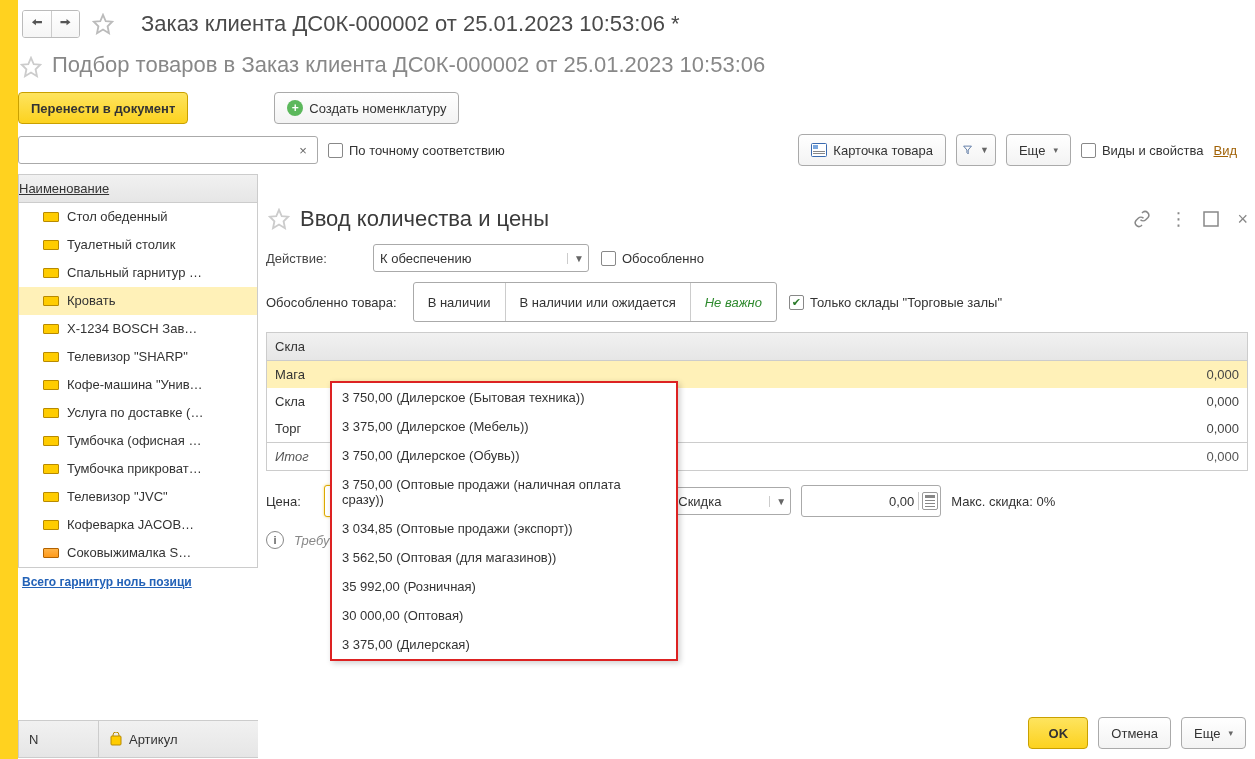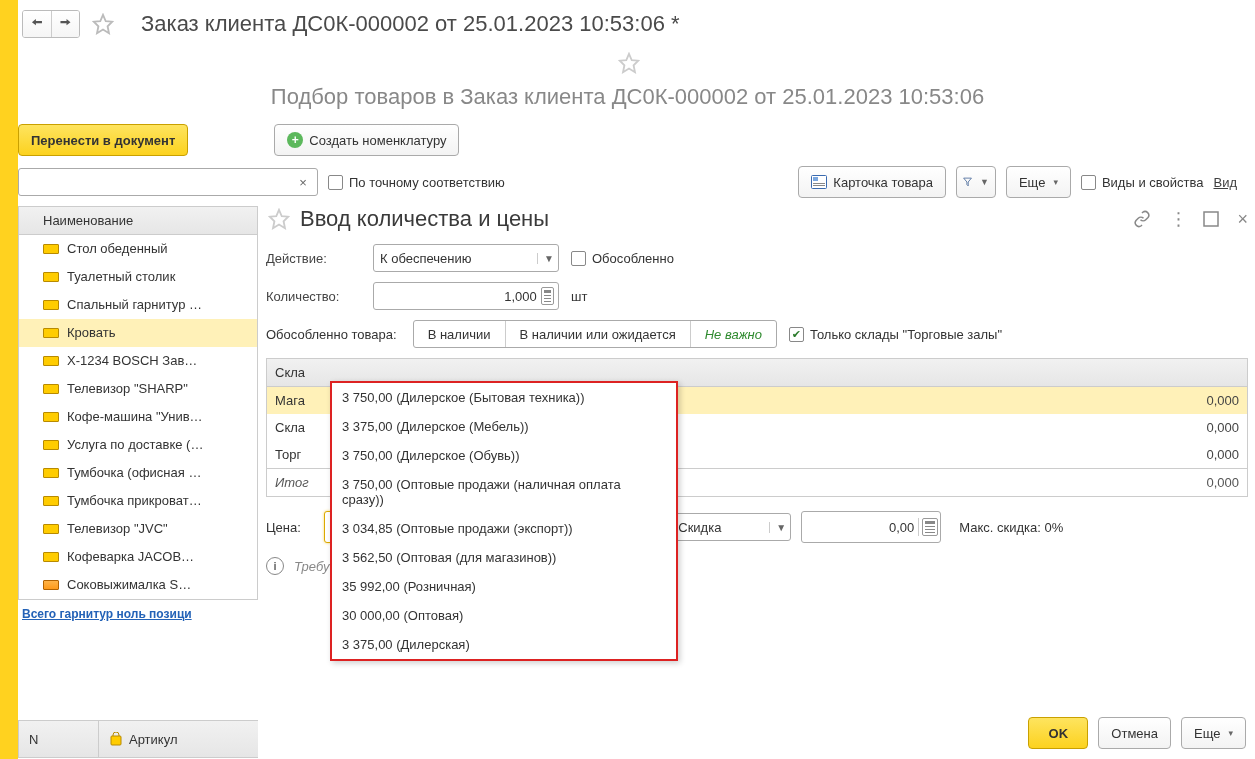--- a/index.html
+++ b/index.html
@@ -9,71 +9,71 @@
 
 .titlebar { display: flex; align-items: center; padding: 10px 0 14px 22px; gap: 8px; }
 .nav-btns { display: flex; border: 1px solid #bbb; border-radius: 3px; overflow: hidden; }
 .nav-btn { width: 28px; height: 26px; background: linear-gradient(#fff,#f5f5f5); display: flex; align-items: center; justify-content: center; cursor: pointer; font-size: 14px; color: #555; }
 .nav-btn + .nav-btn { border-left: 1px solid #ccc; }
 .star { width: 22px; height: 22px; color: #bbb; cursor: pointer; margin-left: 4px; }
 .title-text { font-size: 22px; color: #4a4a4a; margin-left: 19px; }
 
 .panel { position: relative; padding: 0 18px; }
 
-.subbar { display: flex; align-items: center; gap: 10px; flex-direction: column; }
+.subbar { display: flex; align-items: flex-end; gap: 10px; }
 .sub-star { width: 22px; height: 22px; color: #ccc; margin-left: 2px; }
 .sub-title { font-size: 22px; color: #888; }
 
 .action-row { display: flex; align-items: center; gap: 12px; margin: 14px 0 10px 0; }
 .btn { display: inline-flex; align-items: center; justify-content: center; height: 32px; padding: 0 12px; border: 1px solid #aaa; border-radius: 4px; background: linear-gradient(#fff,#f3f3f3); cursor: pointer; gap: 6px; }
 .btn-yellow { background: linear-gradient(#fee45f,#fcd21f); border-color: #c9a000; font-weight: 600; }
 .plus-circle { width: 16px; height: 16px; border-radius: 50%; background: #5cb85c; color: #fff; font-size: 12px; display: inline-flex; align-items: center; justify-content: center; font-weight: bold; }
 
 .filter-row { display: flex; align-items: center; gap: 10px; margin-bottom: 8px; }
 .text-input { height: 28px; border: 1px solid #aaa; border-radius: 3px; padding: 0 4px; background: #fff; display: flex; align-items: center; }
 .search-box { width: 300px; }
 .search-box input { border: none; outline: none; flex: 1; font-size: 13px; }
 .clear-x { width: 20px; text-align: center; color: #666; cursor: pointer; }
 .chk { display: inline-flex; align-items: center; gap: 6px; cursor: pointer; }
 .chkbox { width: 15px; height: 15px; border: 1px solid #888; border-radius: 2px; background: #fff; display: inline-flex; align-items: center; justify-content: center; }
 .chkbox.checked::after { content: "✔"; font-size: 11px; color: #2a7a2a; }
 .flex-spacer { flex: 1; }
 .card-icon { width: 16px; height: 14px; display: inline-flex; align-items: center; justify-content: center; }
 .filter-icon { width: 14px; height: 14px; }
 .menu-caret { font-size: 9px; color: #666; margin-left: 2px; }
-.link { color: #404040; text-decoration: underline; cursor: pointer; }
+.link { color: #a16207; text-decoration: underline; cursor: pointer; }
 
 .tree { border: 1px solid #ccc; width: 240px; }
-.tree-header { background: linear-gradient(#f1f1f1,#e6e6e6); padding: 6px 24px; border-bottom: 1px solid #ccc; }
+.tree-header { background: linear-gradient(#f1f1f1,#e6e6e6); padding: 6px 0; border-bottom: 1px solid #ccc; text-decoration: underline; }
 .tree-row { display: flex; align-items: center; padding: 6px 8px 6px 24px; gap: 8px; cursor: default; border-bottom: 1px solid transparent; white-space: nowrap; overflow: hidden; text-overflow: ellipsis; text-align: right; }
 .tree-row.selected { background: #fff1b8; }
 .tree-icon { width: 16px; height: 10px; background: #ffcc00; border: 1px solid #b88a00; border-radius: 1px; flex-shrink: 0; }
 .tree-icon.orange { background: linear-gradient(#ffb347,#ff9a1a); border-color: #b26200; }
 .tree-footer { padding: 7px 4px; font-size: 12px; }
 .tree-linkblue { color: #2362b7; text-decoration: underline; font-weight: 600; }
 
 .inner-window { position: absolute; left: 258px; top: 200px; width: 998px; height: 559px; background: #fff; }
 
 .iw-title-row { display: flex; align-items: center; padding: 6px 8px 12px 8px; gap: 10px; }
 .iw-title { font-size: 22px; color: #3a3a3a; }
 .iw-tools { margin-left: auto; display: flex; gap: 18px; color: #888; align-items: center; }
 .iw-tools span { cursor: pointer; }
 
 .iw-body { padding: 0 8px; }
 .form-row { display: flex; align-items: center; gap: 12px; margin-bottom: 10px; }
 .form-label { width: 95px; color: #444; }
 .select-box { height: 28px; border: 1px solid #aaa; border-radius: 3px; background: #fff; display: flex; align-items: center; padding: 0 4px 0 6px; }
 .select-box .caret { border-left: 1px solid #ccc; padding-left: 6px; margin-left: auto; color: #666; font-size: 10px; }
-.w200 { width: 186px; }
+.w200 { width: 216px; }
 .qty-input { width: 200px; text-align: right; padding-right: 4px; }
 .calc-icon { width: 16px; height: 18px; border: 1px solid #999; border-radius: 2px; background:#fff; display: inline-flex; align-items: center; justify-content: center; font-size: 9px; position: relative; }
 .calc-icon::before { content:""; position:absolute; top:2px; left:2px; right:2px; height:3px; background:#888; }
 .calc-icon::after { content:""; position:absolute; bottom:2px; left:2px; right:2px; top:7px; background: linear-gradient(#888 0 1px, transparent 1px 3px,#888 3px 4px,transparent 4px 6px,#888 6px 7px,transparent 7px); }
 
-.btn-group { display: inline-flex; border: 1px solid #aaa; border-radius: 3px; overflow: hidden; height: 28px; }
+.btn-group { display: inline-flex; border: 1px solid #aaa; border-radius: 3px; overflow: hidden; height: 40px; }
 .btn-group .seg { padding: 0 14px; display: flex; align-items: center; cursor: pointer; }
 .btn-group .seg + .seg { border-left: 1px solid #ccc; }
 .seg.green { color: #2e8a2e; font-style: italic; }
 
 .wh-table { border: 1px solid #ccc; margin-top: 6px; }
 .wh-head { background: linear-gradient(#f1f1f1,#e6e6e6); padding: 6px 8px; border-bottom: 1px solid #ccc; }
 .wh-row { display: flex; padding: 6px 8px; }
 .wh-row.sel { background: #fff1b8; }
 .wh-row span:first-child { flex: 1; }
 .wh-row span:last-child { min-width: 60px; text-align: right; color: #444; }
@@ -288,28 +288,20 @@
       <div class="select-box w200">
         <span>К обеспечению</span>
         <span class="caret">▼</span>
       </div>
       <label class="chk">
         <span class="chkbox"></span>
         <span>Обособленно</span>
       </label>
     </div>
 
-    <div class="form-row">
-      <span class="form-label">Количество:</span>
-      <div class="select-box w200" style="justify-content:flex-end">
-        <span class="qty-input">1,000</span>
-        <span class="calc-icon"></span>
-      </div>
-      <span>шт</span>
-    </div>
 
     <div class="form-row">
       <span style="margin-right:4px">Обособленно товара:</span>
       <div class="btn-group">
         <div class="seg">В наличии</div>
         <div class="seg">В наличии или ожидается</div>
         <div class="seg green">Не важно</div>
       </div>
       <label class="chk">
         <span class="chkbox checked"></span>
@@ -353,21 +345,21 @@
       <div class="select-box" style="width:120px;margin-left:50px">
         <span>Скидка</span>
         <span class="caret">▼</span>
       </div>
       <div class="discount-box">
         <span class="discount-val">0,00</span>
         <span class="discount-calc">
             <span class="calc-icon"></span>
           </span>
       </div>
-      <span style="margin-left:8px">Макс. скидка: 0%</span>
+      <span style="margin-left:0">Макс. скидка: 0%</span>
     </div>
 
     <div class="hint-row">
       <span class="info-circle">i</span>
       <span>Требуется подобрать - 1,000 шт. Подобрано - 0,000 шт</span>
     </div>
   </div>
 
   <div class="btn-row-bottom">
     <div class="btn btn-yellow" style="width:60px">OK</div>

